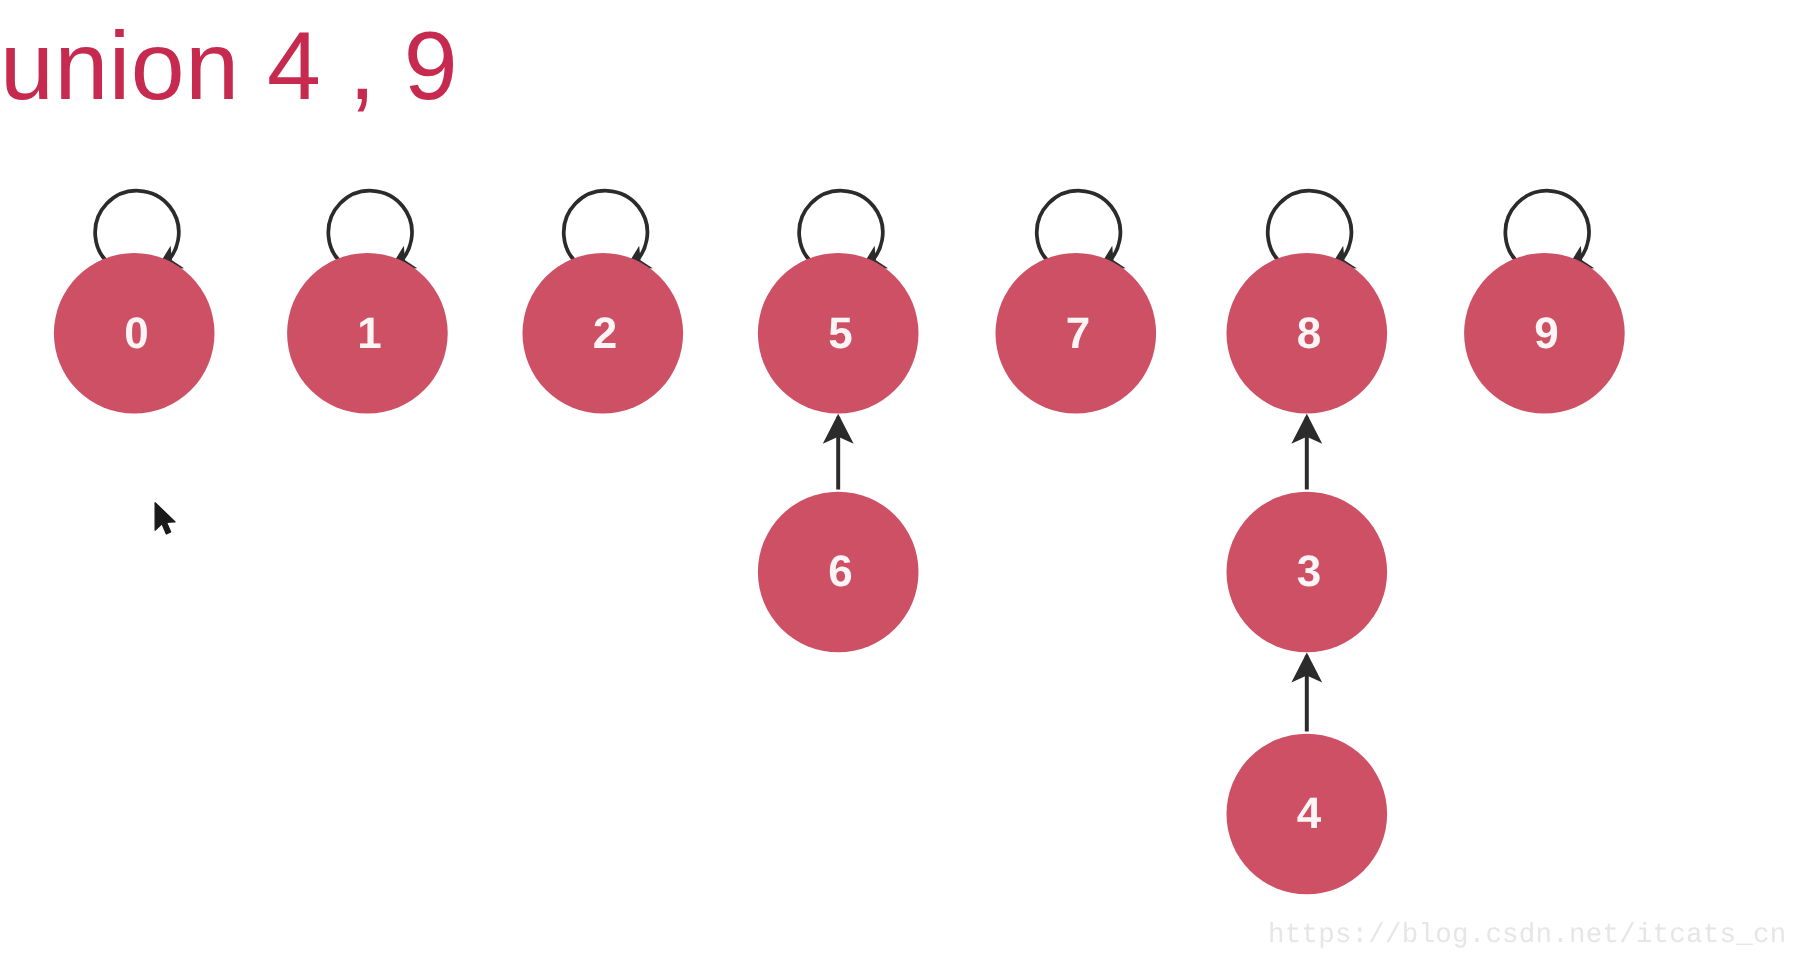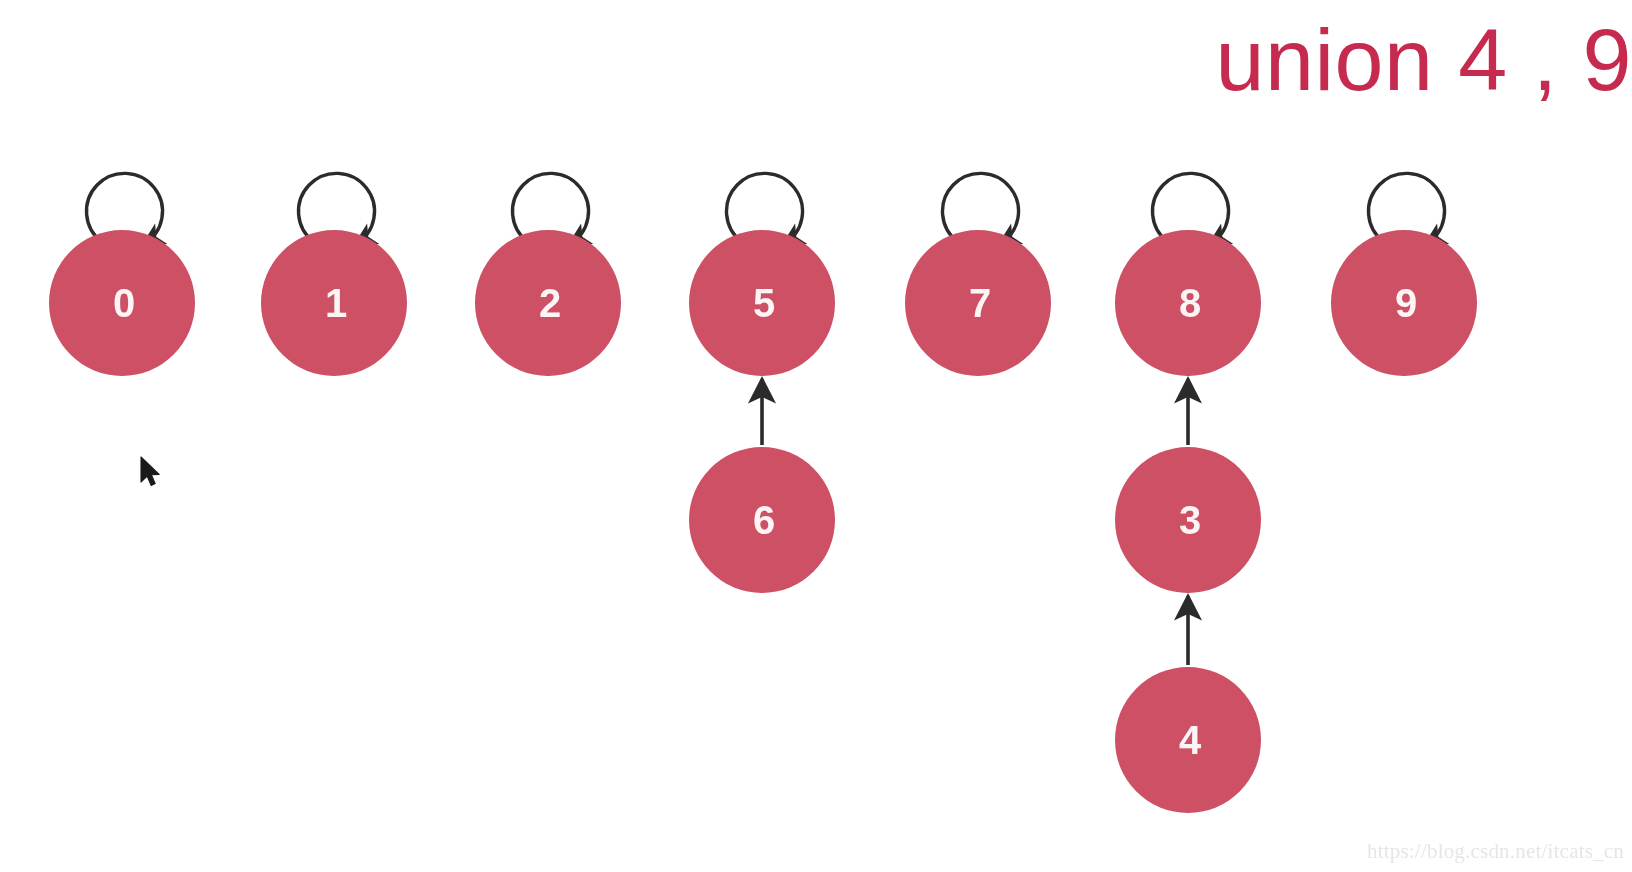--- a/index.html
+++ b/index.html
@@ -22,21 +22,21 @@
     height: 872px;
     background: #ffffff;
   }
 
   
   #title {
     position: absolute;
     left: 0;
     top: 14px;
     width: 1632px;
-    text-align: right;
+    text-align: left;
     font-family: "Liberation Sans", sans-serif;
     font-size: 88px;
     font-weight: 400;
     letter-spacing: 0.5px;
     color: #c62a4e;
     line-height: 1.05;
     white-space: pre;
     user-select: none;
   }
 
@@ -71,22 +71,22 @@
     line-height: 1;
     user-select: none;
     transform: translateX(2px);
   }
 
   
   #watermark {
     position: absolute;
     right: 8px;
     bottom: 8px;
-    font-family: Liberation Serif, serif;
-    font-size: 21px;
+    font-family: Liberation Mono, monospace;
+    font-size: 25px;
     font-weight: 400;
     color: #e6e6e6;
     letter-spacing: 0.2px;
     user-select: none;
     white-space: nowrap;
   }
 
   
   #cursor {
     position: absolute;

